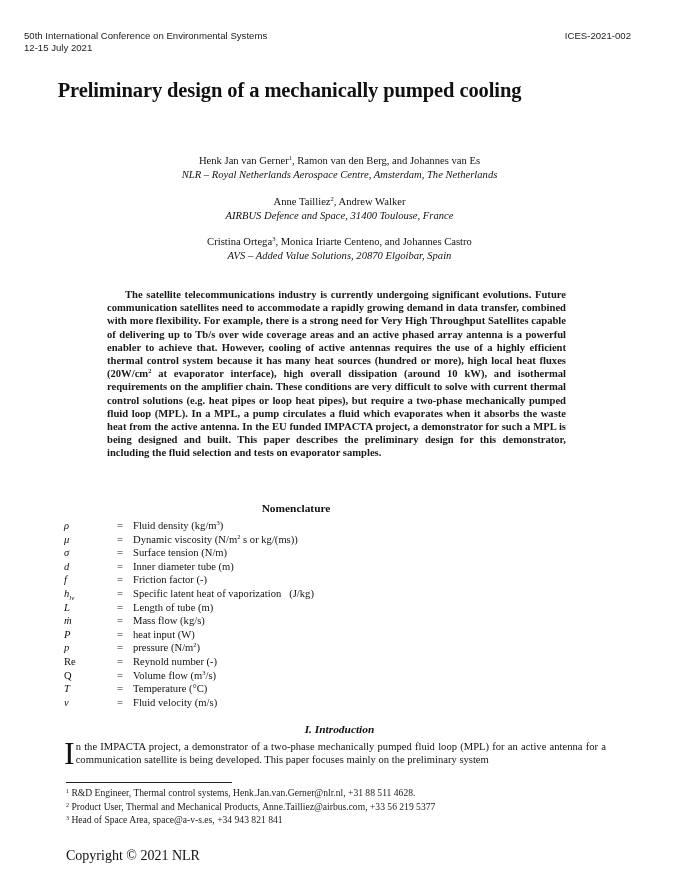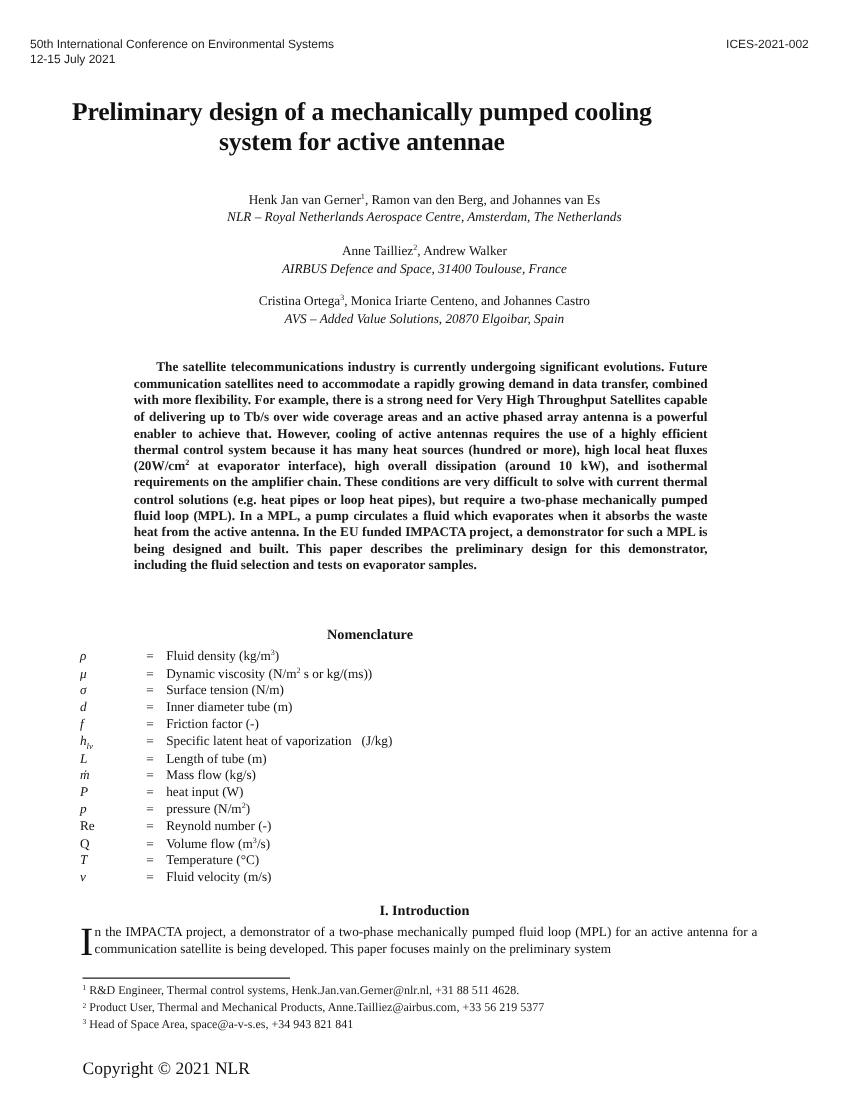--- a/index.html
+++ b/index.html
@@ -2,62 +2,61 @@
 <html><head>
 <meta charset="utf-8">
 <style>
   html, body { margin: 0; padding: 0; background: #ffffff; }
   body { width: 679px; height: 894px; position: relative; overflow: hidden; color: #111; }
   .sans { font-family: "Liberation Sans", sans-serif; margin-top: 15px; }
   .serif { font-family: "Liberation Serif", serif; }
   .abs { position: absolute; }
 
   .hdr-left { left: 24px; top: 15px; font-size: 9.6px; line-height: 12px; color: #222; }
-  .hdr-right { right: 32px; top: 15px; font-size: 9.6px; line-height: 12px; color: #222; padding-left: 43px; }
+  .hdr-right { right: 48px; top: 15px; font-size: 9.6px; line-height: 12px; color: #222; padding-left: 43px; }
 
   .title { left: 0; width: 579px; top: 78px; text-align: center; font-weight: bold; font-size: 20.5px; line-height: 24px; letter-spacing: -0.1px; }
 
   .authors { left: 0; width: 679px; text-align: center; font-size: 10.6px; line-height: 13.5px; }
   .authors .aff { font-style: italic; }
   .a1 { top: 154px; }
   .a2 { top: 195px; }
   .a3 { top: 235px; }
   sup { font-size: 6.5px; vertical-align: 4px; line-height: 0; }
 
   .abstract { left: 107px; width: 459px; top: 288px; font-size: 10.6px; line-height: 13.2px; font-weight: bold; text-align: justify; text-indent: 18px; color: #1a1a1a; }
 
   .nom-title { left: 0; width: 592px; top: 502px; text-align: center; font-weight: bold; font-size: 11.4px; }
   .nom { left: 64px; top: 519px; font-size: 10.6px; line-height: 13.6px; }
   .nom-row { display: flex; height: 13.6px; }
   .nom-sym { width: 53px; font-style: italic; }
   .nom-sym.upright { font-style: normal; }
   .nom-eq { width: 16px; }
   .nom-desc { white-space: pre; }
 
-  .sec-title { left: 0; width: 679px; top: 723px; text-align: center; font-weight: bold; font-size: 11.4px; }
+  .sec-title { left: 0; width: 679px; top: 723px; text-align: center; font-weight: bold; font-size: 11.4px; font-style: italic; }
   .intro { left: 64px; width: 542px; top: 740px; font-size: 10.6px; line-height: 13px; text-align: justify; }
   .dropcap { float: left; font-size: 32px; line-height: 25px; height: 25px; margin-right: 1px; margin-top: 1px; font-weight: normal; }
 
   .fn-rule { left: 66px; top: 782px; width: 166px; height: 0; border-top: 1px solid #222; }
   .footnotes { left: 66px; top: 786px; font-size: 9.6px; line-height: 13.6px; color: #1a1a1a; }
   .fn sup { font-size: 6px; vertical-align: 3px; }
   .copyright { left: 66px; top: 848px; font-size: 14px; }
 </style>
 </head>
 <body>
 
 <div class="abs sans hdr-left">
   <div>50th International Conference on Environmental Systems</div>
   <div>12-15 July 2021</div>
 </div>
 <div class="abs sans hdr-right">ICES-2021-002</div>
 
 <div class="abs serif title">
   <div>Preliminary design of a mechanically pumped cooling</div>
-  <div>system for active antennae</div>
 </div>
 
 <div class="abs serif authors a1">
   <div><span>Henk Jan van Gerner</span><sup>1</sup><span>, Ramon van den Berg, and Johannes van Es</span></div>
   <div class="aff">NLR – Royal Netherlands Aerospace Centre, Amsterdam, The Netherlands</div>
 </div>
 <div class="abs serif authors a2">
   <div><span>Anne Tailliez</span><sup>2</sup><span>, Andrew Walker</span></div>
   <div class="aff">AIRBUS Defence and Space, 31400 Toulouse, France</div>
 </div>

